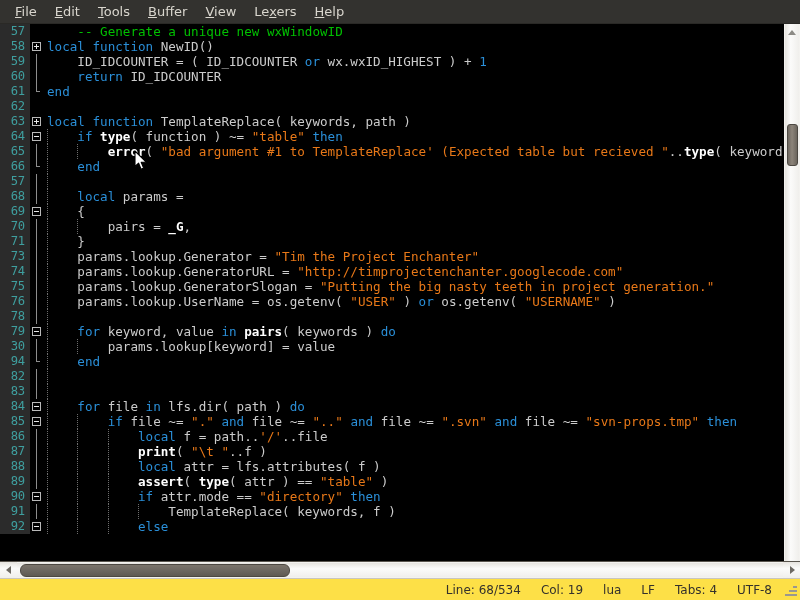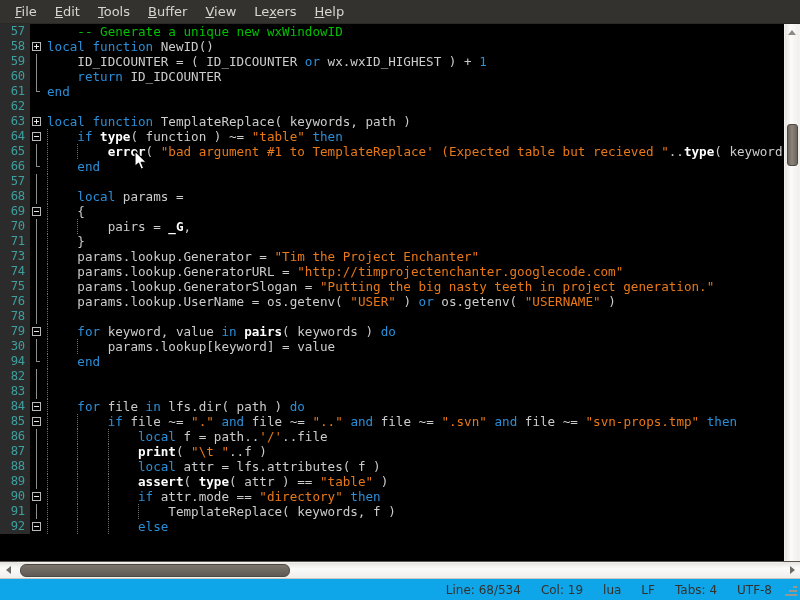--- a/index.html
+++ b/index.html
@@ -185,21 +185,21 @@
     position: absolute; top: 2px; height: 13px;
     left: 20px; width: 270px;
     background: linear-gradient(to bottom,#7b746b,#6c6760 50%,#5f5a53);
     border: 1px solid #4c4842;
     border-radius: 6px;
   }
 
   
   #statusbar {
     flex: 0 0 22px; height: 22px;
-    background: #0ea5e9;
+    background: #fde047;
     display: flex; align-items: center;
     justify-content: flex-end;
     position: relative;
     border-top: 1px solid #c9c6bd;
     padding-left: 19px;
   }
   .status-cell {
     font-family: "DejaVu Sans", sans-serif;
     font-size: 12px;
     color: #34312c;

